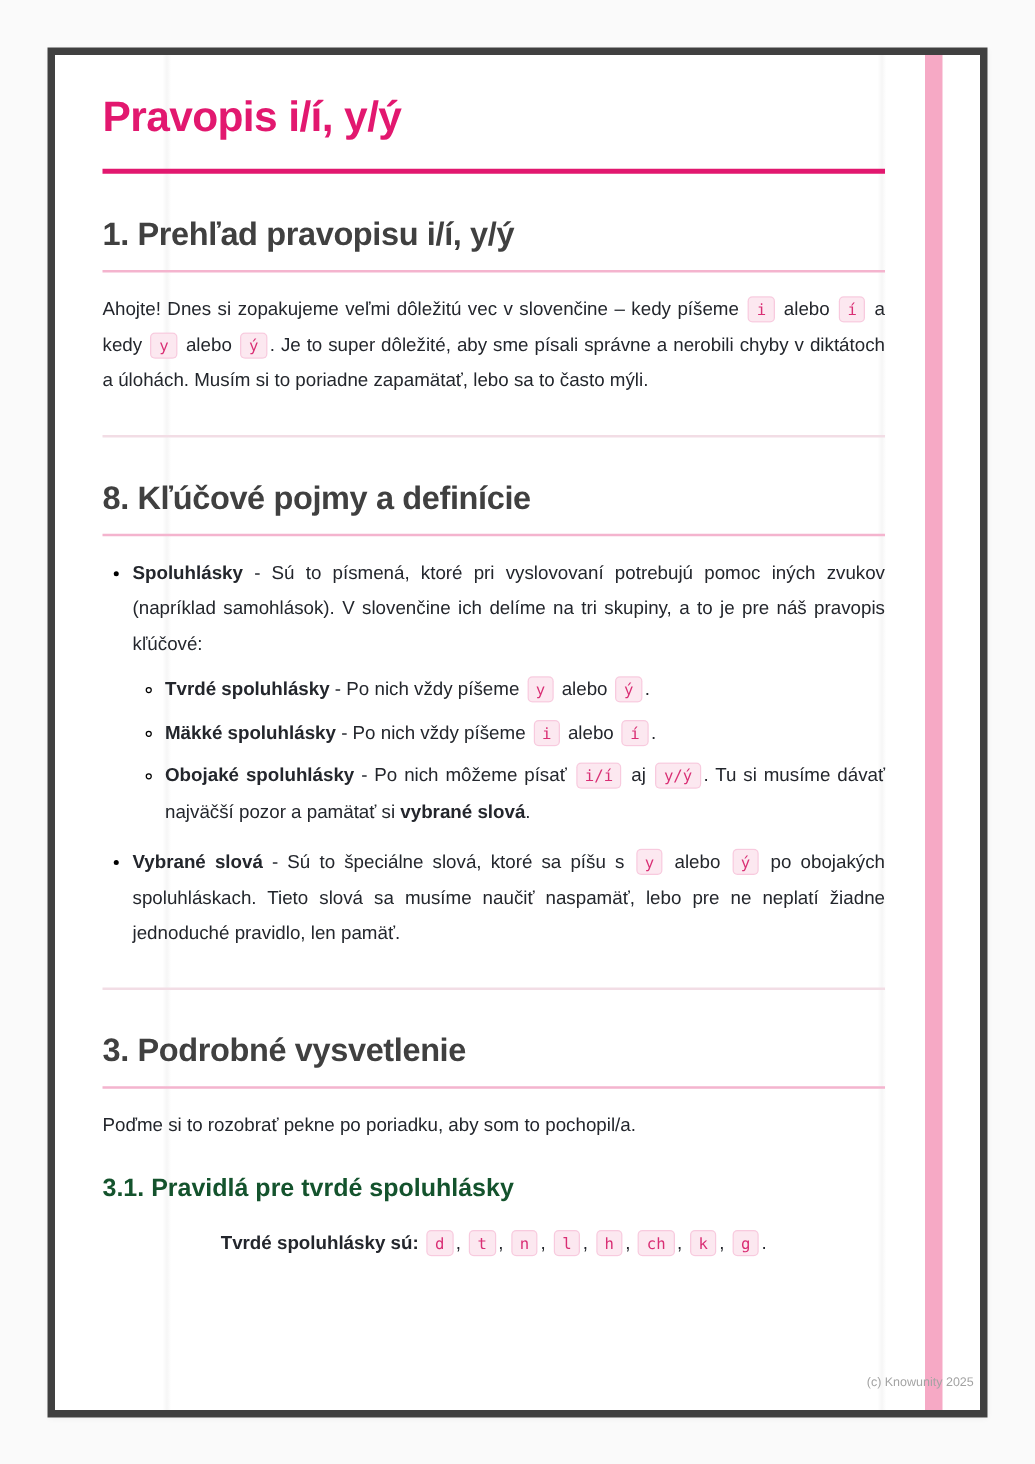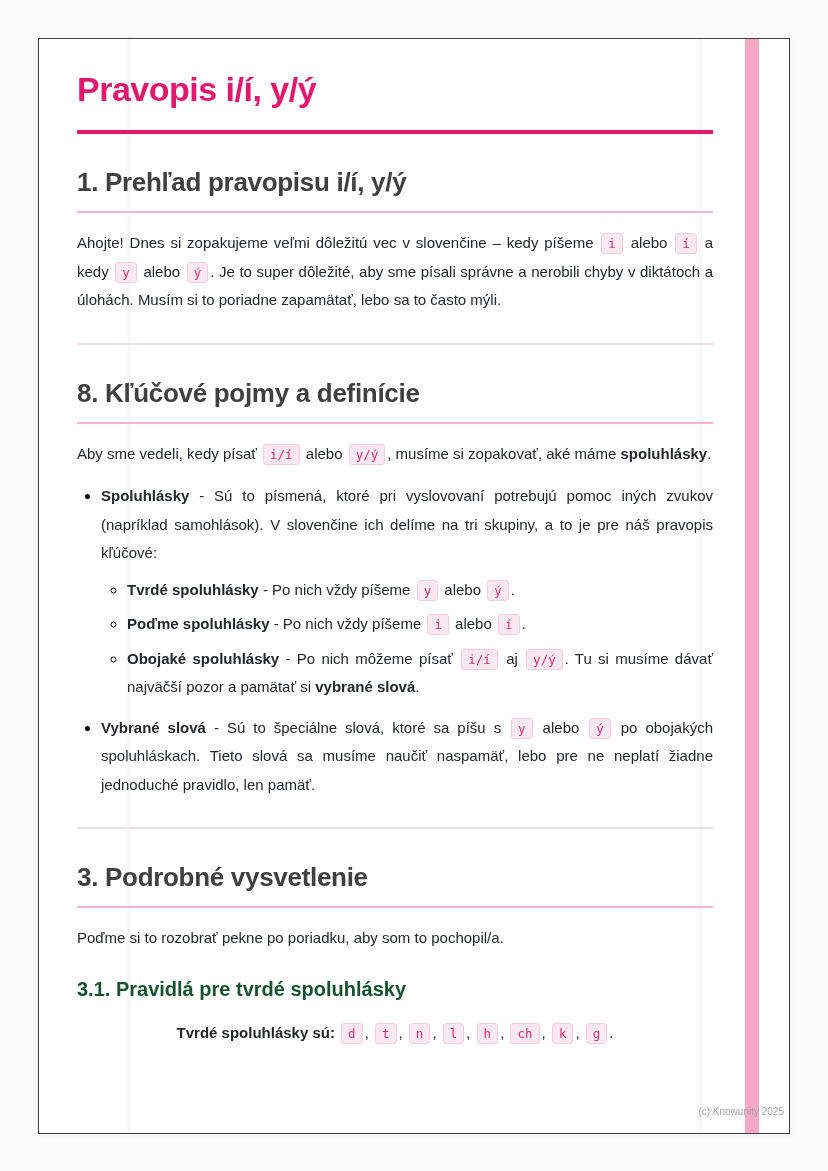--- a/index.html
+++ b/index.html
@@ -8,21 +8,21 @@
     width: 828px; height: 1171px;
     background: #fafafa;
     font-family: "Liberation Sans", sans-serif;
   }
   .canvas { position: relative; width: 828px; height: 1171px; overflow: hidden; background: #fafafa; }
 
   .page {
     position: absolute; left: 38px; top: 38px;
     width: 752px; height: 1096px;
     background: #ffffff;
-    border: 1px solid #404040;
+    border: 6px solid #404040;
     box-shadow: 0 1px 5px rgba(0,0,0,0.05);
     overflow: hidden;
   }
 
   .fold { position: absolute; top: 0; bottom: 0; width: 7px; z-index: 1;
     background: linear-gradient(90deg, rgba(0,0,0,0), rgba(0,0,0,0.035), rgba(0,0,0,0)); }
   .fold.f1 { left: 86px; }
   .fold.f2 { left: 658px; }
 
   .ribbon {
@@ -101,31 +101,30 @@
         <h2 class="sec-heading">1. Prehľad pravopisu i/í, y/ý</h2>
         <div class="heading-rule"></div>
         <p class="para"><span class="seg-t">Ahojte! Dnes si zopakujeme veľmi dôležitú vec v slovenčine – kedy píšeme </span><span class="seg-code">i</span><span class="seg-t"> alebo </span><span class="seg-code">í</span><span class="seg-t"> a kedy </span><span class="seg-code">y</span><span class="seg-t"> alebo </span><span class="seg-code">ý</span><span class="seg-t">. Je to super dôležité, aby sme písali správne a nerobili chyby v diktátoch a úlohách. Musím si to poriadne zapamätať, lebo sa to často mýli.</span></p>
       </section>
 
       <div class="section-divider"></div>
 
       <section>
         <h2 class="sec-heading">8. Kľúčové pojmy a definície</h2>
         <div class="heading-rule"></div>
-        <p class="para"><span class="seg-t">Aby sme vedeli, kedy písať </span><span class="seg-code">i/í</span><span class="seg-t"> alebo </span><span class="seg-code">y/ý</span><span class="seg-t">, musíme si zopakovať, aké máme </span><span class="seg-b">spoluhlásky</span><span class="seg-t">.</span></p>
 
         <ul class="list-l1">
           <li>
             <div class="li-text"><span class="seg-b">Spoluhlásky</span><span class="seg-t"> - Sú to písmená, ktoré pri vyslovovaní potrebujú pomoc iných zvukov (napríklad samohlások). V slovenčine ich delíme na tri skupiny, a to je pre náš pravopis kľúčové:</span></div>
             <ul class="list-l2">
               <li>
                 <div class="li-text"><span class="seg-b">Tvrdé spoluhlásky</span><span class="seg-t"> - Po nich vždy píšeme </span><span class="seg-code">y</span><span class="seg-t"> alebo </span><span class="seg-code">ý</span><span class="seg-t">.</span></div>
               </li>
               <li>
-                <div class="li-text"><span class="seg-b">Poďme spoluhlásky</span><span class="seg-t"> - Po nich vždy píšeme </span><span class="seg-code">i</span><span class="seg-t"> alebo </span><span class="seg-code">í</span><span class="seg-t">.</span></div>
+                <div class="li-text"><span class="seg-b">Mäkké spoluhlásky</span><span class="seg-t"> - Po nich vždy píšeme </span><span class="seg-code">i</span><span class="seg-t"> alebo </span><span class="seg-code">í</span><span class="seg-t">.</span></div>
               </li>
               <li>
                 <div class="li-text"><span class="seg-b">Obojaké spoluhlásky</span><span class="seg-t"> - Po nich môžeme písať </span><span class="seg-code">i/í</span><span class="seg-t"> aj </span><span class="seg-code">y/ý</span><span class="seg-t">. Tu si musíme dávať najväčší pozor a pamätať si </span><span class="seg-b">vybrané slová</span><span class="seg-t">.</span></div>
               </li>
             </ul>
           </li>
           <li>
             <div class="li-text"><span class="seg-b">Vybrané slová</span><span class="seg-t"> - Sú to špeciálne slová, ktoré sa píšu s </span><span class="seg-code">y</span><span class="seg-t"> alebo </span><span class="seg-code">ý</span><span class="seg-t"> po obojakých spoluhláskach. Tieto slová sa musíme naučiť naspamäť, lebo pre ne neplatí žiadne jednoduché pravidlo, len pamäť.</span></div>
           </li>
         </ul>

